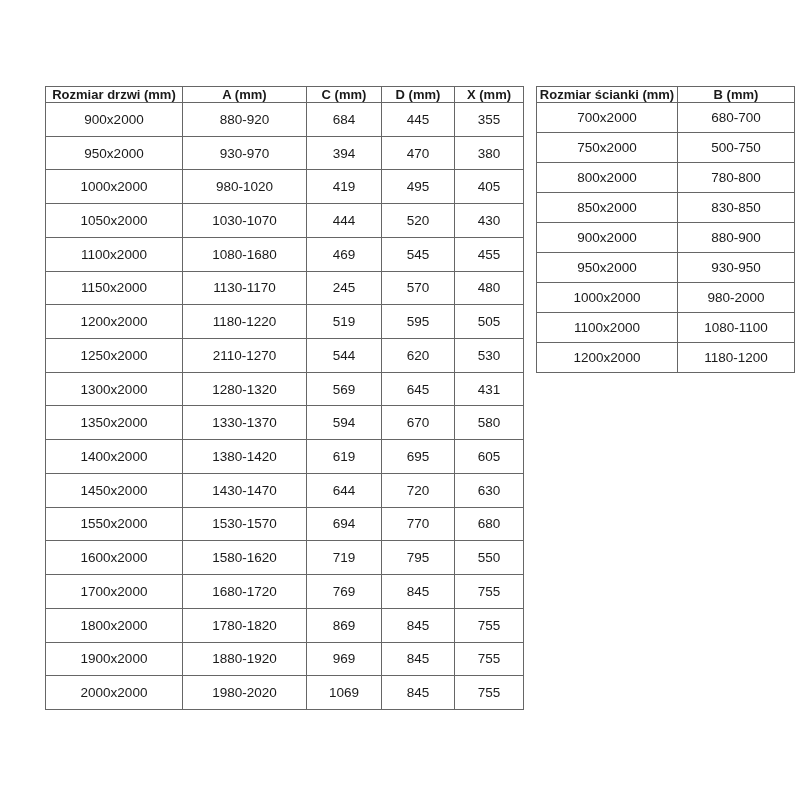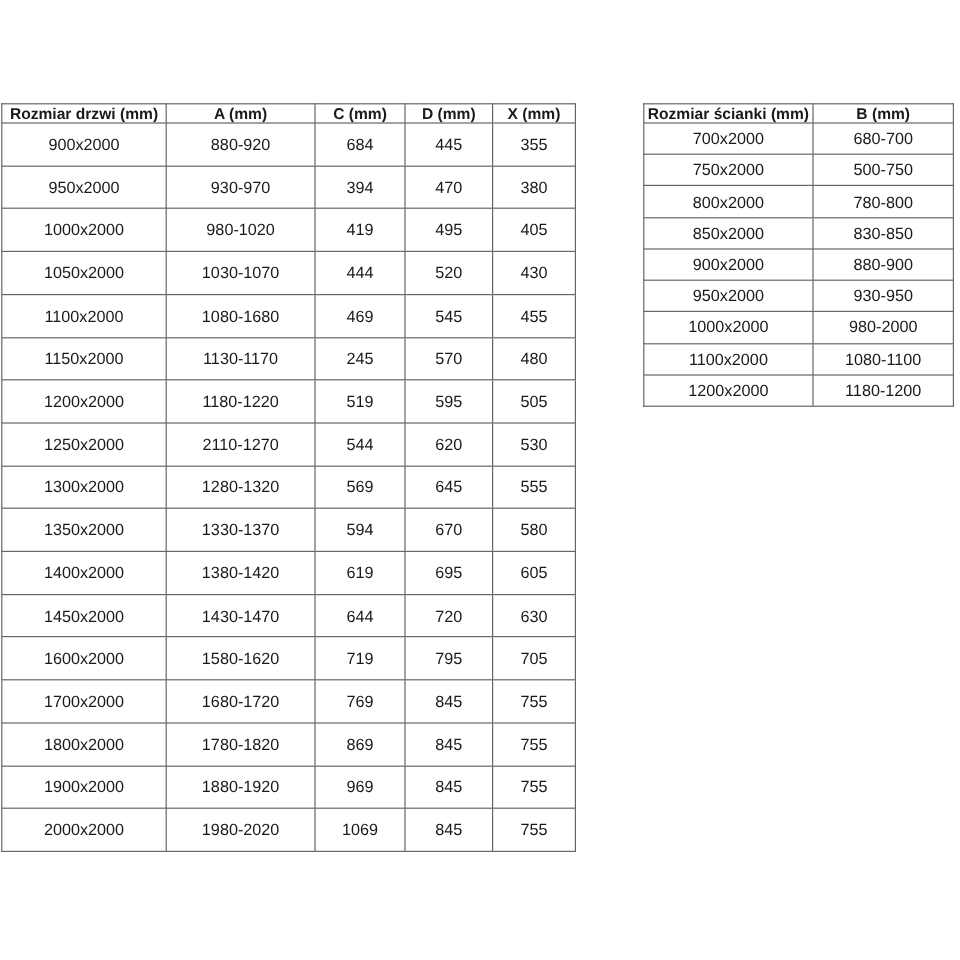--- a/index.html
+++ b/index.html
@@ -14,37 +14,38 @@
     overflow: hidden;
     font-family: "Liberation Sans", sans-serif;
     color: #1f1f1f;
   }
   .tbl-wrap {
     position: absolute;
   }
   #door-table-wrap {
     left: 1px;
     top: 86px;
+    padding-left: 44px;
   }
   #wall-table-wrap {
     left: 536px;
     top: 86px;
   }
   table {
     border-collapse: collapse;
     table-layout: fixed;
     background: #ffffff;
   }
   #door-table {
     width: 479px;
     height: 624px;
   }
   #wall-table {
     width: 258px;
-    height: 253px;
+    height: 287px;
   }
   th, td {
     border: 1px solid #666666;
     text-align: center;
     vertical-align: middle;
     padding: 0 2px;
     overflow: hidden;
     white-space: nowrap;
   }
   th {
@@ -134,21 +135,21 @@
           <td>2110-1270</td>
           <td>544</td>
           <td>620</td>
           <td>530</td>
         </tr>
         <tr>
           <td>1300x2000</td>
           <td>1280-1320</td>
           <td>569</td>
           <td>645</td>
-          <td>555</td>
+          <td>431</td>
         </tr>
         <tr>
           <td>1350x2000</td>
           <td>1330-1370</td>
           <td>594</td>
           <td>670</td>
           <td>580</td>
         </tr>
         <tr>
           <td>1400x2000</td>
@@ -158,25 +159,32 @@
           <td>605</td>
         </tr>
         <tr>
           <td>1450x2000</td>
           <td>1430-1470</td>
           <td>644</td>
           <td>720</td>
           <td>630</td>
         </tr>
         <tr>
+          <td>1550x2000</td>
+          <td>1530-1570</td>
+          <td>694</td>
+          <td>770</td>
+          <td>680</td>
+        </tr>
+        <tr>
           <td>1600x2000</td>
           <td>1580-1620</td>
           <td>719</td>
           <td>795</td>
-          <td>705</td>
+          <td>550</td>
         </tr>
         <tr>
           <td>1700x2000</td>
           <td>1680-1720</td>
           <td>769</td>
           <td>845</td>
           <td>755</td>
         </tr>
         <tr>
           <td>1800x2000</td>

